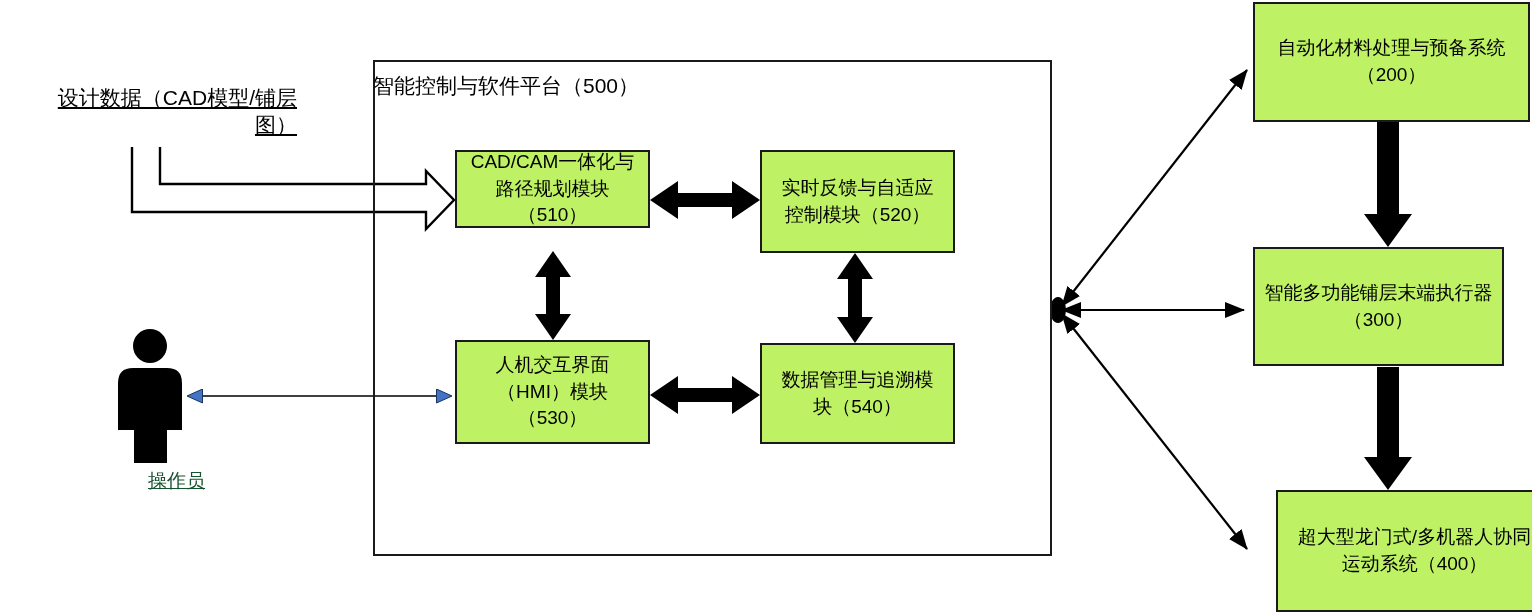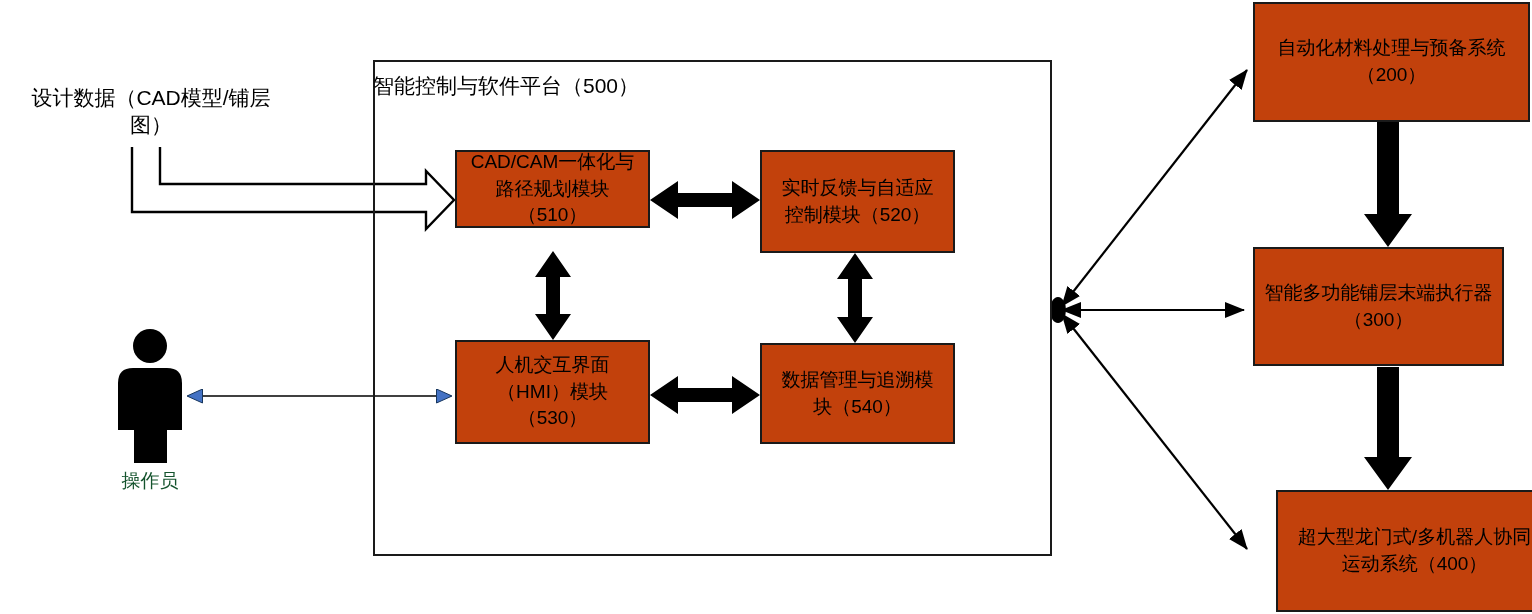--- a/index.html
+++ b/index.html
@@ -7,32 +7,33 @@
     position:relative;
     width:1532px;height:614px;
     background:#ffffff;
     font-family:"Liberation Sans","DejaVu Sans",sans-serif;
     color:#000;
     overflow:hidden;
   }
   #arrow-layer{position:absolute;left:0;top:0;width:1532px;height:614px;}
   .box{
     position:absolute;
-    background:#c2410c;
+    background:#bef264;
     border:2px solid #1a1a1a;
     box-sizing:border-box;
     display:flex;align-items:center;justify-content:center;
     text-align:center;
     font-size:19px;line-height:1.42;
     white-space:pre-line;
   }
   .plain-label{
     position:absolute;
-    text-align:center;
+    text-align:right;
     white-space:pre-line;
+    text-decoration:underline;
   }
   #platform-box{
     position:absolute;
     left:373px;top:60px;width:679px;height:496px;
     border:2px solid #1a1a1a;
     box-sizing:border-box;
     background:transparent;
   }
   #platform-title{
     position:absolute;

